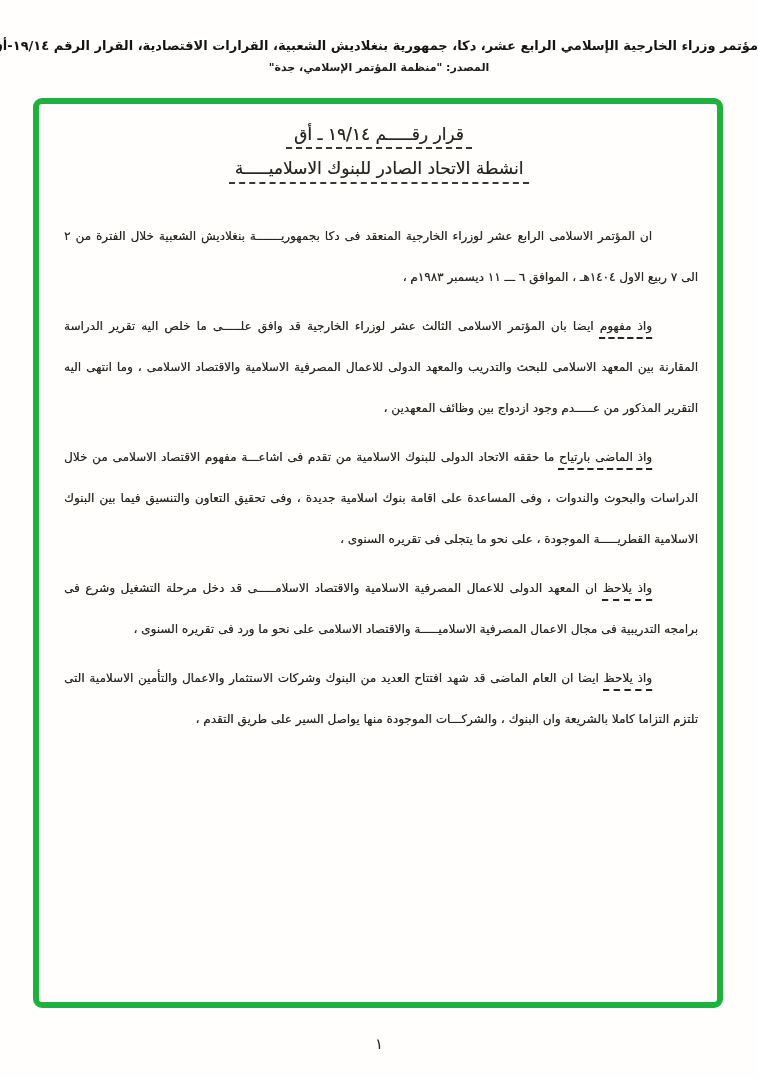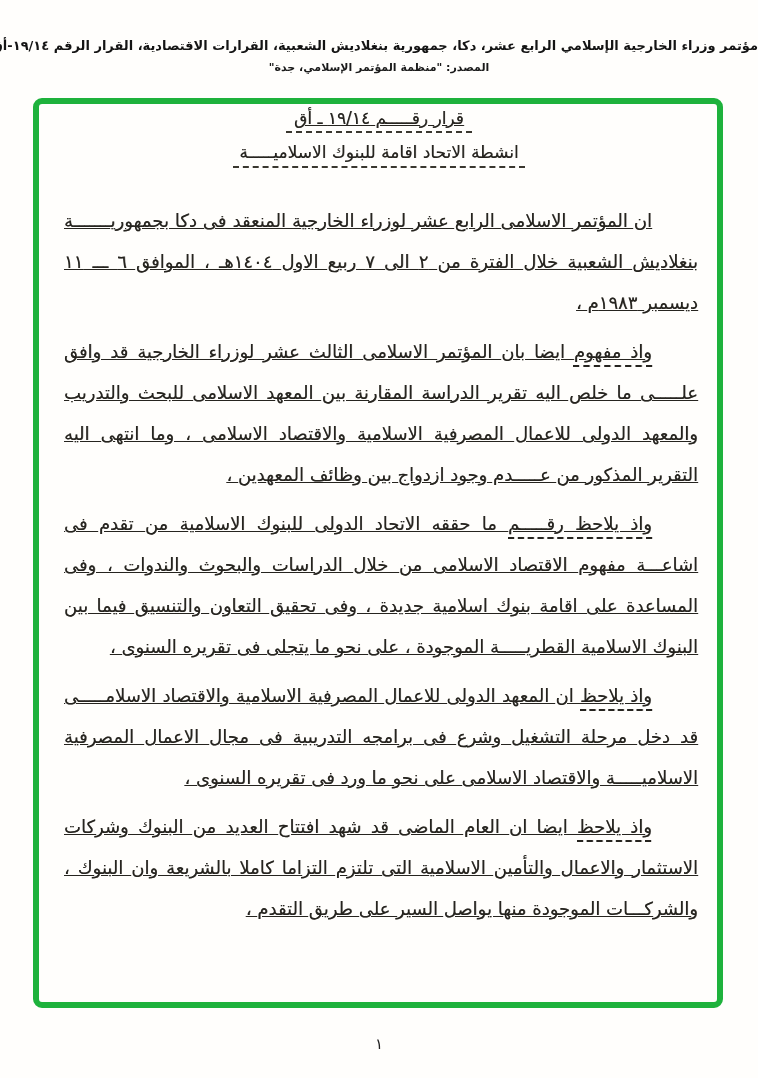--- a/index.html
+++ b/index.html
@@ -60,43 +60,41 @@
     position: absolute;
     left: 48px;
     top: 108px;
     width: 662px;
     direction: rtl;
     color: #26241f;
     text-shadow: 0.35px 0 0 rgba(30,28,24,0.55);
   }
   .doc-title1 {
     width: max-content;
-    margin: 0 auto 9px auto;
+    margin: 16px auto 9px auto;
     font-size: 17px;
     padding: 0 8px 3px 8px;
     border-bottom: 2px dashed #3a372f;
     letter-spacing: 0.5px;
-    text-decoration: underline;
   }
   .doc-title2 {
     width: max-content;
     margin: 0 auto 0 auto;
     font-size: 17px;
     padding: 0 6px 4px 6px;
     border-bottom: 2px dashed #3a372f;
     letter-spacing: 0.5px;
   }
   .paragraphs {
     margin-top: 32px;
     padding: 0 12px 0 16px;
-    font-size: 18px;
+    font-size: 12px;
     line-height: 41px;
     text-align: justify;
     text-justify: inter-word;
-    text-decoration: underline;
   }
   .para {
     margin: 0 0 8px 0;
     text-indent: 46px;
   }
   .lead {
     text-decoration: underline;
     text-decoration-style: dashed;
     text-decoration-thickness: 1.5px;
     text-underline-offset: 7px;
@@ -118,26 +116,26 @@
 <div class="page">
 
   <div class="scan-header">مؤتمر وزراء الخارجية الإسلامي الرابع عشر، دكا، جمهورية بنغلاديش الشعبية، القرارات الاقتصادية، القرار الرقم ١٩/١٤-أق</div>
 
   <div class="scan-subheader">المصدر: "منظمة المؤتمر الإسلامي، جدة"</div>
 
   <div class="annotation-box" style="border-color: rgb(30, 178, 60);"></div>
 
   <div class="doc-content">
     <div class="doc-title1">قرار رقـــــم ١٩/١٤ ـ أق</div>
-    <div class="doc-title2">انشطة الاتحاد اقامة للبنوك الاسلاميـــــة</div>
+    <div class="doc-title2">انشطة الاتحاد الصادر للبنوك الاسلاميـــــة</div>
 
     <div class="paragraphs">
         <div class="para">ان المؤتمر الاسلامى الرابع عشر لوزراء الخارجية المنعقد فى دكا بجمهوريـــــــة بنغلاديش الشعبية خلال الفترة من ٢ الى ٧ ربيع الاول ١٤٠٤هـ ، الموافق ٦ ـــ ١١ ديسمبر ١٩٨٣م ،</div>
         <div class="para"><span class="lead">واذ مفهوم</span> ايضا بان المؤتمر الاسلامى الثالث عشر لوزراء الخارجية قد وافق علـــــى ما خلص اليه تقرير الدراسة المقارنة بين المعهد الاسلامى للبحث والتدريب والمعهد الدولى للاعمال المصرفية الاسلامية والاقتصاد الاسلامى ، وما انتهى اليه التقرير المذكور من عـــــدم وجود ازدواج بين وظائف المعهدين ،</div>
-        <div class="para"><span class="lead">واذ يلاحظ رقـــــم</span> ما حققه الاتحاد الدولى للبنوك الاسلامية من تقدم فى اشاعـــة مفهوم الاقتصاد الاسلامى من خلال الدراسات والبحوث والندوات ، وفى المساعدة على اقامة بنوك اسلامية جديدة ، وفى تحقيق التعاون والتنسيق فيما بين البنوك الاسلامية القطريـــــة الموجودة ، على نحو ما يتجلى فى تقريره السنوى ،</div>
+        <div class="para"><span class="lead">واذ الماضى بارتياح</span> ما حققه الاتحاد الدولى للبنوك الاسلامية من تقدم فى اشاعـــة مفهوم الاقتصاد الاسلامى من خلال الدراسات والبحوث والندوات ، وفى المساعدة على اقامة بنوك اسلامية جديدة ، وفى تحقيق التعاون والتنسيق فيما بين البنوك الاسلامية القطريـــــة الموجودة ، على نحو ما يتجلى فى تقريره السنوى ،</div>
         <div class="para"><span class="lead">واذ يلاحظ</span> ان المعهد الدولى للاعمال المصرفية الاسلامية والاقتصاد الاسلامـــــى قد دخل مرحلة التشغيل وشرع فى برامجه التدريبية فى مجال الاعمال المصرفية الاسلاميـــــة والاقتصاد الاسلامى على نحو ما ورد فى تقريره السنوى ،</div>
         <div class="para"><span class="lead">واذ يلاحظ</span> ايضا ان العام الماضى قد شهد افتتاح العديد من البنوك وشركات الاستثمار والاعمال والتأمين الاسلامية التى تلتزم التزاما كاملا بالشريعة وان البنوك ، والشركـــات الموجودة منها يواصل السير على طريق التقدم ،</div>
       </div>
   </div>
 
   <div class="page-number">١</div>
 
 </div>
 
 </body></html>

